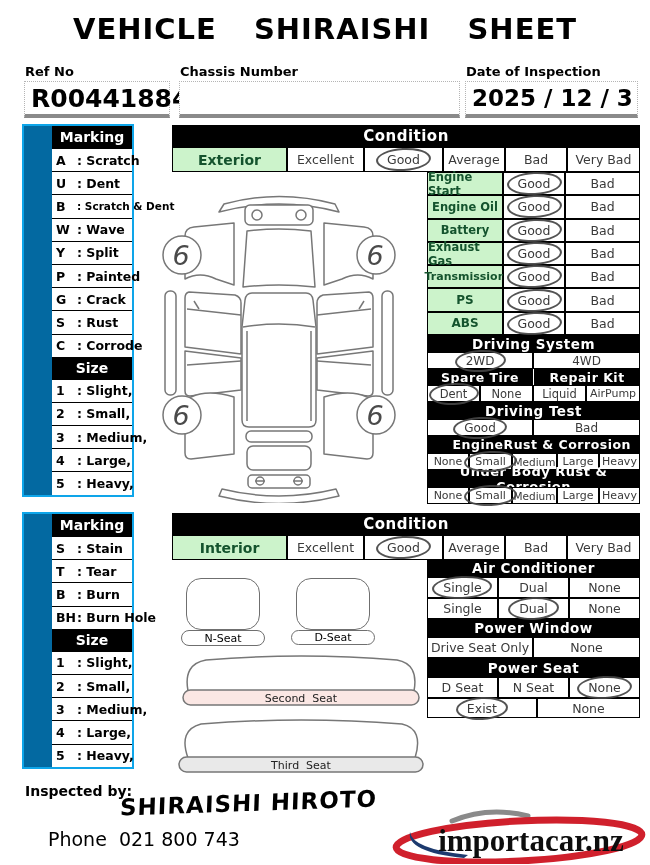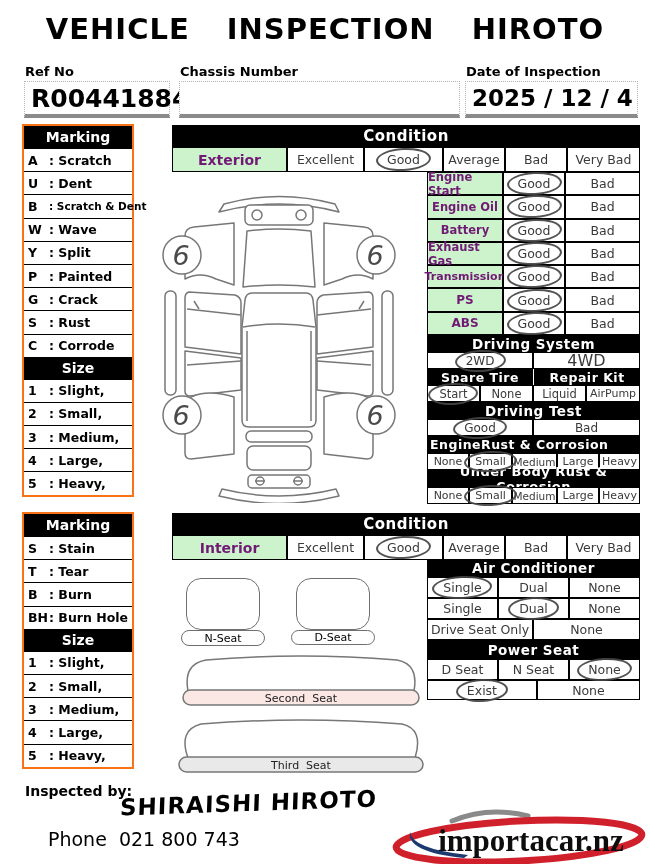--- a/index.html
+++ b/index.html
@@ -8,34 +8,34 @@
   .abs{position:absolute;box-sizing:border-box;}
   
   .title{left:0;right:0;top:12px;text-align:center;font-size:29px;font-weight:800;
          letter-spacing:1px;word-spacing:26px;}
   
   .flabel{font-size:13px;font-weight:bold;}
   .fbox{border:1px dotted #b5b5b5;border-bottom:4px solid #8a8a8a;background:#fff;
         display:flex;align-items:center;}
   .fval{font-size:25px;font-weight:bold;padding-left:6px;white-space:pre;}
   
-  .sideTbl{border:2px solid #f97316;background:#0369a1;}
+  .sideTbl{border:2px solid #0ea5e9;background:#0369a1;padding-left:28px;}
   .shdr{height:22px;background:#000;color:#fff;font-weight:bold;text-align:center;
         font-size:14px;line-height:22px;}
   .srow{height:23.2px;border-top:1.5px solid #000;display:flex;align-items:center;
         font-weight:bold;font-size:12.5px;box-sizing:border-box;background:#fff;}
   .scode{min-width:21px;padding-left:4px;}
   .sdesc{white-space:pre;}
   
   .blkhdr{background:#000;color:#fff;font-weight:bold;text-align:center;
           letter-spacing:.5px;display:flex;align-items:center;justify-content:center;}
   .row{display:flex;}
   .c{box-sizing:border-box;border:1px solid #000;display:flex;align-items:center;
      justify-content:center;color:#3a3a3a;background:#fff;font-size:12.5px;}
-  .c.lbl{background:var(--green);color:#701a75;font-weight:bold;}
+  .c.lbl{background:var(--green);color:#14532d;font-weight:bold;}
   
   .circ{position:relative;display:inline-block;padding:0 3px;}
   .circ::before{content:"";position:absolute;top:-4px;bottom:-4px;left:-8px;right:-8px;
         border:2.6px solid rgba(68,68,68,.92);border-radius:50%;
         transform:rotate(-3deg);pointer-events:none;}
   .circ.part::before{left:30%;right:12%;}
   
   .seatbox{border:1.6px solid #6f6f6f;border-radius:15px;background:#fff;}
   .seatlabel{border:1.5px solid #6f6f6f;border-radius:8px;background:#fff;font-size:11px;
         display:flex;align-items:center;justify-content:center;white-space:pre;}
@@ -44,35 +44,35 @@
   .sig{font-size:23px;font-weight:900;letter-spacing:1px;transform:rotate(-2deg) skewX(-4deg);
        white-space:pre;}
   .phone{font-size:19px;white-space:pre;}
   svg text{font-family:"DejaVu Sans","Liberation Sans",sans-serif;}
 </style>
 </head>
 <body>
 
 <div style="--green:#ccf3cb">
 
-  <div class="abs title">VEHICLE INSPECTION HIROTO</div>
+  <div class="abs title">VEHICLE SHIRAISHI SHEET</div>
 
   <div class="abs flabel" style="left:25px;top:64px">Ref No</div>
   <div class="abs fbox" style="left:24px;top:81px;width:146px;height:37px">
     <span class="fval">R00441884</span>
   </div>
 
   <div class="abs flabel" style="left:180px;top:64px">Chassis Number</div>
   <div class="abs fbox" style="left:179px;top:81px;width:281px;height:37px">
     <span class="fval"></span>
   </div>
 
   <div class="abs flabel" style="left:466px;top:64px">Date of Inspection</div>
   <div class="abs fbox" style="left:465px;top:81px;width:173px;height:37px">
-    <span class="fval" style="font-size:23px">2025 / 12 / 4</span>
+    <span class="fval" style="font-size:23px">2025 / 12 / 3</span>
   </div>
 
   <div class="abs sideTbl" style="left:22px;top:124px;width:112px">
     <div class="shdr">Marking</div>
     <div class="srow">
         <span class="scode">A</span>
         <span class="sdesc">: Scratch</span>
       </div>
     <div class="srow">
         <span class="scode">U</span>
@@ -216,53 +216,53 @@
         </div>
       </div>
   </div>
 
   <div class="abs" style="left:427px;top:335px;width:213px">
     <div class="blkhdr" style="height:17px;font-size:13.5px">Driving System</div>
     <div class="row" style="height:17px">
       <div class="c" style="width:106px;font-size:12px">
           <span class="circ">2WD</span>
         </div>
-      <div class="c" style="width:107px;font-size:16px">
+      <div class="c" style="width:107px;font-size:12px">
           <span>4WD</span>
         </div>
     </div>
     <div class="row" style="height:16px">
       <div class="blkhdr" style="width:106px;font-size:12.5px">Spare Tire</div>
       <div style="width:1px;background:#fff"></div>
       <div class="blkhdr" style="flex:1;font-size:12.5px">Repair Kit</div>
     </div>
     <div class="row" style="height:17px">
       <div class="c" style="width:53px;font-size:11.5px">
-          <span class="circ">Start</span>
+          <span class="circ">Dent</span>
         </div>
       <div class="c" style="width:53px;font-size:11.5px">
           <span>None</span>
         </div>
       <div class="c" style="width:53px;font-size:11.5px">
           <span>Liquid</span>
         </div>
       <div class="c" style="width:54px;font-size:11px">
           <span>AirPump</span>
         </div>
     </div>
     <div class="blkhdr" style="height:17px;font-size:13.5px">Driving Test</div>
     <div class="row" style="height:17px">
       <div class="c" style="width:106px;font-size:12px">
           <span class="circ">Good</span>
         </div>
       <div class="c" style="width:107px;font-size:12px">
           <span>Bad</span>
         </div>
     </div>
-    <div class="blkhdr" style="height:17px;font-size:12.5px;justify-content:flex-start;padding:0 3px">
+    <div class="blkhdr" style="height:17px;font-size:12.5px;justify-content:flex-end;padding:0 9px">
       <span>Engine</span>
       <span>Rust &amp; Corrosion</span>
     </div>
     <div class="row" style="height:17px">
       <div class="c" style="width:42px;font-size:11px">
           <span>None</span>
         </div>
       <div class="c" style="width:43px;font-size:11px">
           <span class="circ">Small</span>
         </div>
@@ -439,20 +439,21 @@
       <div class="c" style="width:71px">
           <span>Single</span>
         </div>
       <div class="c" style="width:71px">
           <span class="circ">Dual</span>
         </div>
       <div class="c" style="width:71px">
           <span>None</span>
         </div>
     </div>
+    <div class="blkhdr" style="height:18px;font-size:13.5px">Power Window</div>
     <div class="row" style="height:21px">
       <div class="c" style="width:106px">
           <span>Drive Seat Only</span>
         </div>
       <div class="c" style="width:107px">
           <span>None</span>
         </div>
     </div>
     <div class="blkhdr" style="height:19px;font-size:13.5px">Power Seat</div>
     <div class="row" style="height:21px">

